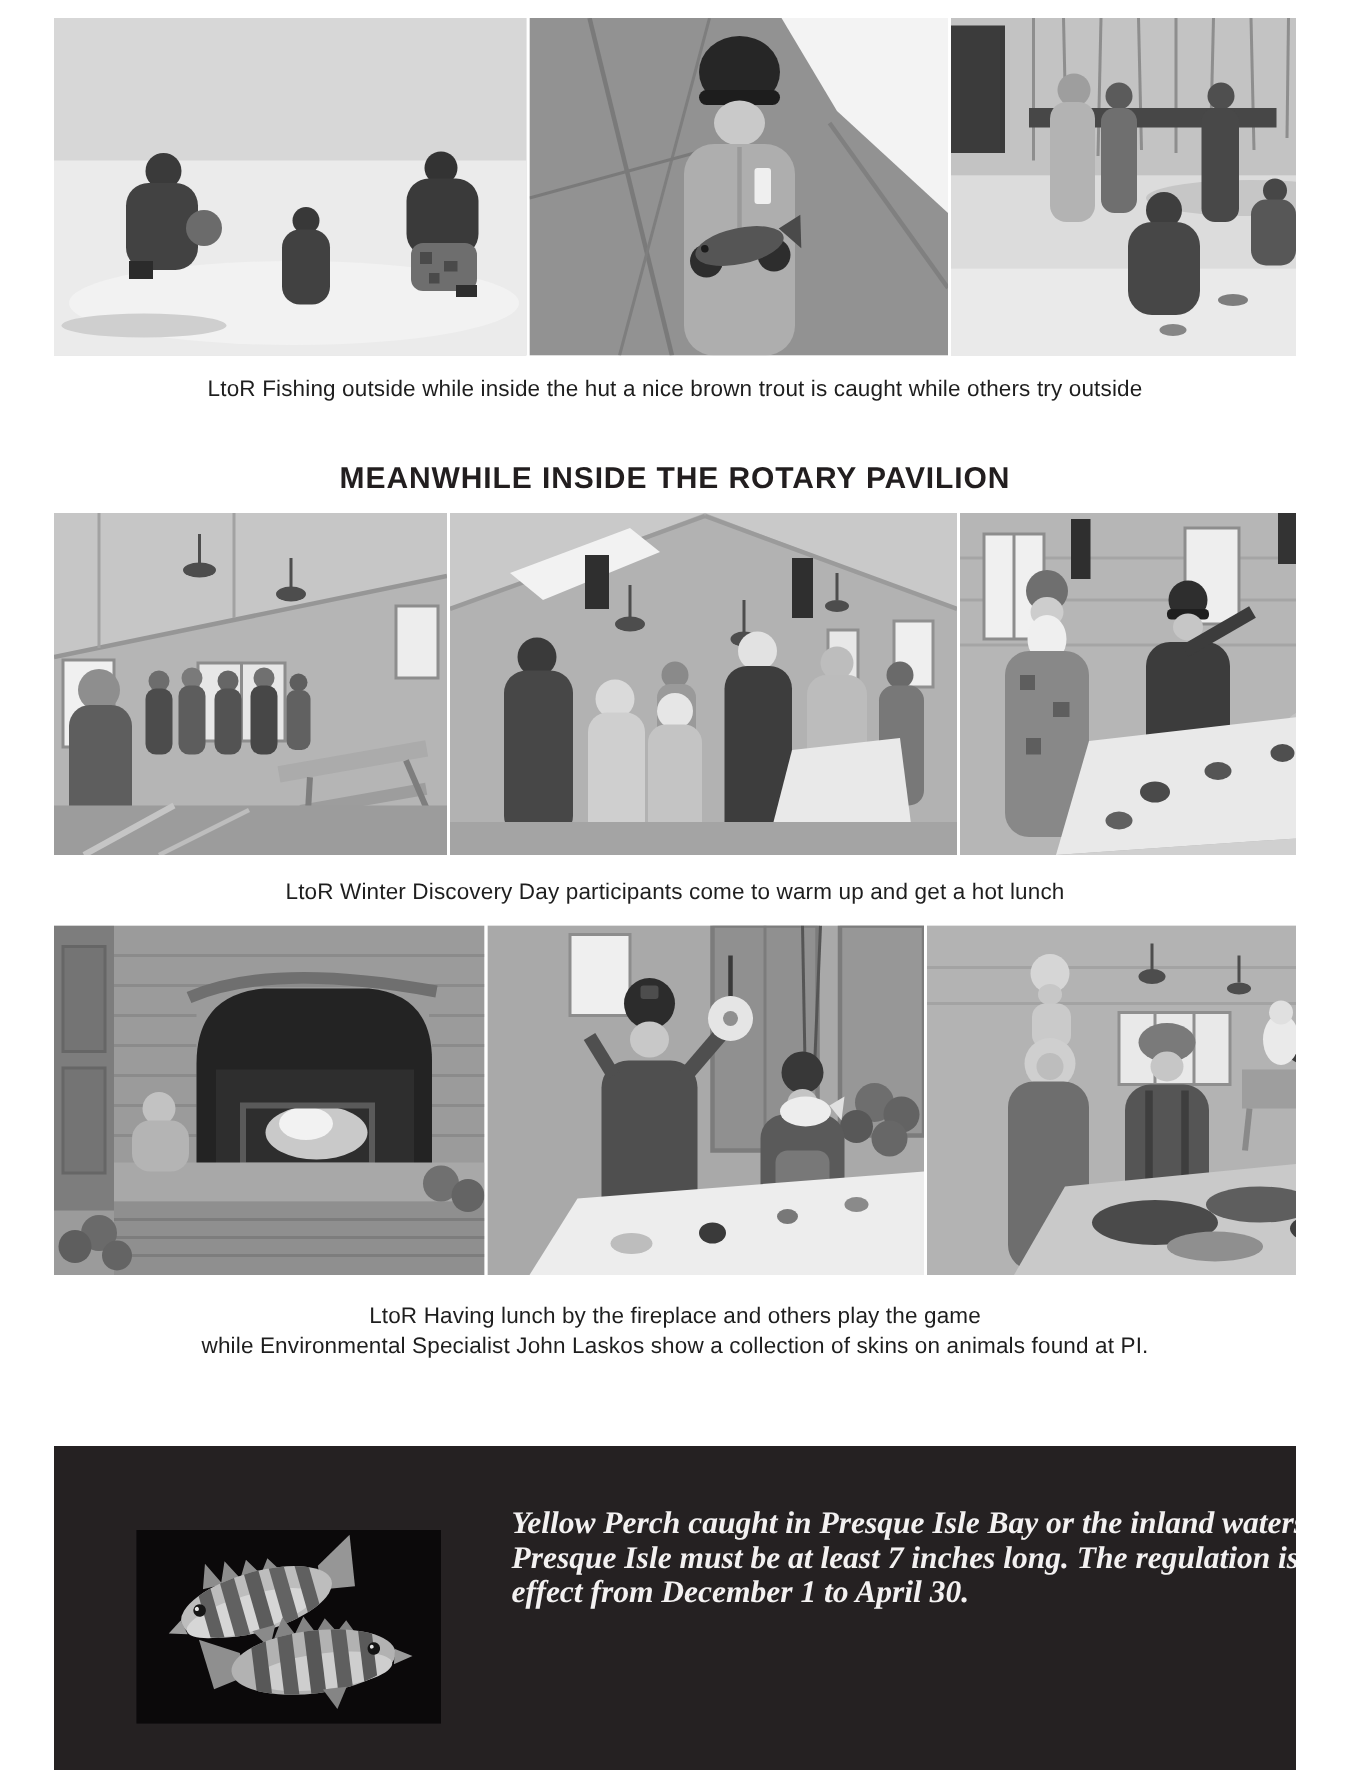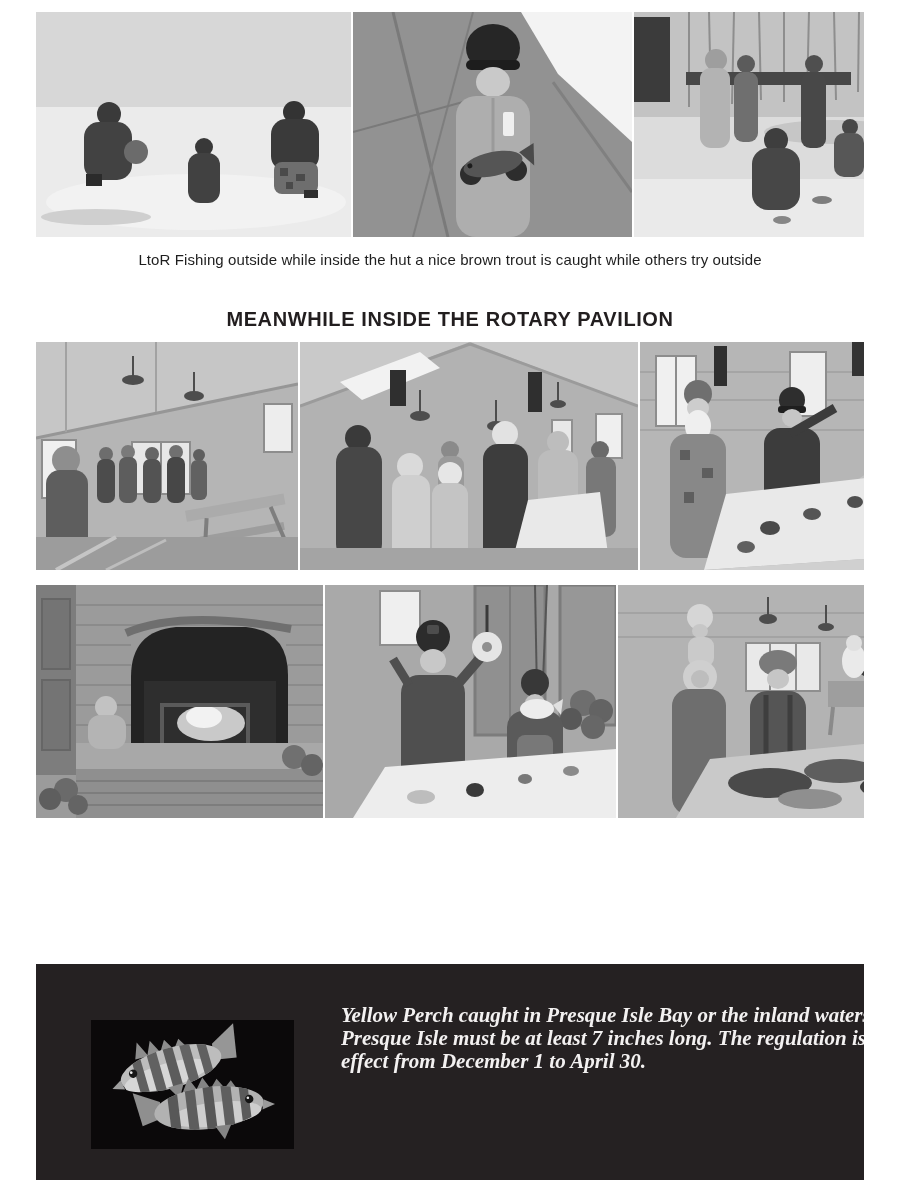--- a/index.html
+++ b/index.html
@@ -267,20 +267,21 @@
         <ellipse cx="130" cy="186" rx="10" ry="7" fill="#4a4a4a"></ellipse>
         <ellipse cx="172" cy="172" rx="9" ry="6" fill="#555555"></ellipse>
         <ellipse cx="215" cy="160" rx="8" ry="6" fill="#4f4f4f"></ellipse>
         <ellipse cx="252" cy="150" rx="7" ry="5" fill="#575757"></ellipse>
         <ellipse cx="106" cy="205" rx="9" ry="6" fill="#606060"></ellipse>
       </svg>
     </div>
   </div>
 
   <div class="caption c2">
+    <div>LtoR Winter Discovery Day participants come to warm up and get a hot lunch</div>
   </div>
 
   <div class="photo-row row3">
     <div class="photo" style="width:287px;height:233px">
       <svg viewBox="0 0 287 233" preserveAspectRatio="none">
         <rect width="287" height="233" fill="#9b9b9b"></rect>
         <rect x="0" y="0" width="40" height="190" fill="#7d7d7d"></rect>
         <rect x="6" y="14" width="28" height="70" fill="#747474" stroke="#666666" stroke-width="2"></rect>
         <rect x="6" y="95" width="28" height="70" fill="#747474" stroke="#666666" stroke-width="2"></rect>
         <g stroke="#8b8b8b" stroke-width="2">
@@ -399,20 +400,24 @@
 
         <polygon points="92,174 318,152 318,233 58,233" fill="#c9c9c9"></polygon>
         <ellipse cx="152" cy="198" rx="42" ry="15" fill="#4a4a4a"></ellipse>
         <ellipse cx="222" cy="186" rx="36" ry="12" fill="#5e5e5e"></ellipse>
         <ellipse cx="274" cy="202" rx="32" ry="12" fill="#3f3f3f"></ellipse>
         <ellipse cx="192" cy="214" rx="32" ry="10" fill="#8f8f8f"></ellipse>
       </svg>
     </div>
   </div>
 
+  <div class="caption c3">
+    <div>LtoR Having lunch by the fireplace and others play the game</div>
+    <div>while Environmental Specialist John Laskos show a collection of skins on animals found at PI.</div>
+  </div>
 
   <div class="regulations" style="background: rgb(37, 33, 34);">
     <div class="fish-box">
       <svg viewBox="0 0 203 129" preserveAspectRatio="none">
         <rect width="203" height="129" fill="#0b090a"></rect>
         <defs>
           <clipPath id="f1c">
               <ellipse cx="0" cy="0" rx="52" ry="20"></ellipse>
             </clipPath>
           <clipPath id="f2c">

